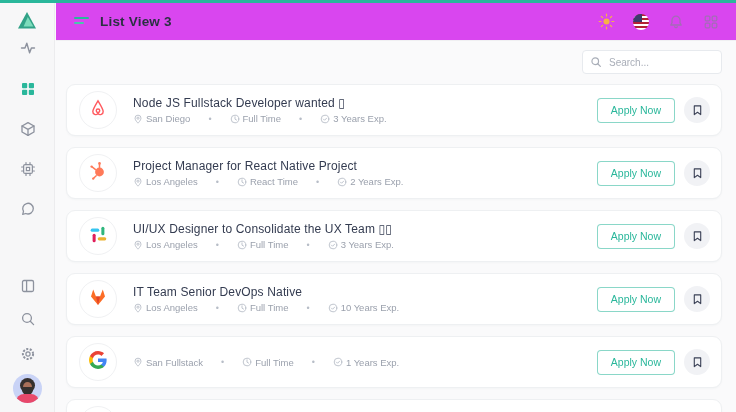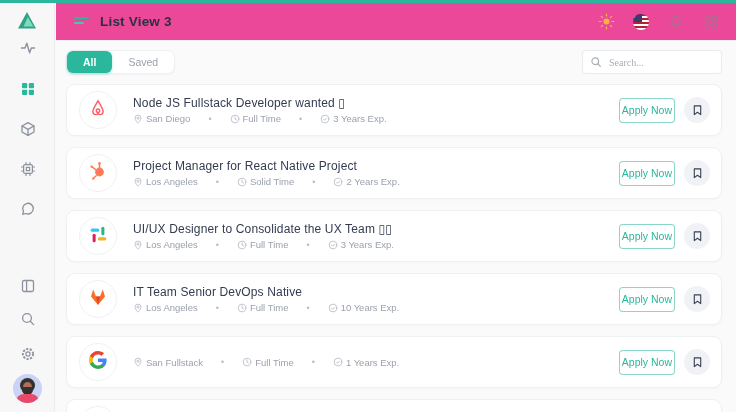--- a/index.html
+++ b/index.html
@@ -14,21 +14,21 @@
   .side-logo{position:absolute;left:15px;top:6px;width:24px;height:24px;}
   .side-icon{position:absolute;left:0;width:55px;height:24px;display:flex;align-items:center;justify-content:center;cursor:pointer;}
   .side-icon svg{display:block;}
   #avatar{position:absolute;left:13px;top:371px;width:29px;height:29px;border-radius:50%;
           background:#c9d3f6;overflow:hidden;cursor:pointer;}
   #avatar .hair{position:absolute;left:7px;top:4px;width:15px;height:15px;border-radius:50%;background:#35302e;}
   #avatar .face{position:absolute;left:10px;top:8px;width:9px;height:10px;border-radius:50%;background:#a9705a;}
   #avatar .beard{position:absolute;left:9px;top:13px;width:11px;height:8px;border-radius:0 0 6px 6px;background:#35302e;}
   #avatar .shirt{position:absolute;left:3px;top:20px;width:23px;height:12px;border-radius:8px 8px 0 0;background:#e8486b;}
   
-  #header{position:absolute;left:56px;top:3px;right:0;height:38px;background:#ec4899;
+  #header{position:absolute;left:56px;top:3px;right:0;height:38px;background:#d946ef;
           border-bottom:1px solid #f0f0f2;display:flex;align-items:center;
           padding:0 16px 0 18px;z-index:3;}
   #hamburger{width:15px;height:11px;position:relative;cursor:pointer;flex:0 0 auto;}
   #hamburger i{position:absolute;left:0;height:2px;border-radius:2px;background:#2ab79b;display:block;}
   #hamburger i:nth-child(1){top:1px;width:15px;}
   #hamburger i:nth-child(2){top:6px;width:10px;background:#49c7ac;}
   #page-title{margin-left:11px;font-size:13.5px;font-weight:bold;color:#2a3142;letter-spacing:.2px;}
   #header-right{margin-left:auto;display:flex;align-items:center;gap:17px;}
   .hdr-btn{width:18px;height:18px;display:flex;align-items:center;justify-content:center;cursor:pointer;}
   .flag{width:16px;height:16px;border-radius:50%;overflow:hidden;position:relative;
@@ -38,37 +38,37 @@
   #content{position:absolute;left:56px;top:42px;right:0;bottom:0;padding:6px 14px 0 10px;}
   #toolbar{display:flex;align-items:center;height:28px;margin-bottom:8px;}
   #tab-group{display:inline-flex;background:#ffffff;border:1px solid #eef0f3;border-radius:7px;
              box-shadow:0 1px 2px rgba(40,50,70,.04);}
   .tab{font-size:10.5px;padding:5px 16px;border-radius:6px;cursor:pointer;line-height:12px;}
   .tab.active{background:#2ab79b;color:#ffffff;font-weight:bold;box-shadow:0 1px 3px rgba(42,183,155,.4);}
   .tab.inactive{color:#9ba1ad;background:transparent;}
   #search-box{margin-left:auto;width:140px;height:24px;background:#ffffff;border:1px solid #e7eaee;
               border-radius:4px;display:flex;align-items:center;padding:0 7px;gap:5px;}
   #search-box input{border:0;outline:0;flex:1;min-width:0;font-size:10px;color:#555;background:transparent;
-                    font-family:Liberation Serif, serif;}
+                    font-family:Liberation Sans, sans-serif;}
   #search-box input::placeholder{color:#a9aeb8;}
   
   .job-card{height:52px;background:#ffffff;border:1px solid #eef0f2;border-radius:9px;
             box-shadow:0 1px 2px rgba(40,50,70,.03);display:flex;align-items:center;
             padding:0 11px 0 12px;margin-bottom:11px;}
   .logo-circle{width:38px;height:38px;border-radius:50%;border:1px solid #f0f1f3;background:#fff;
                display:flex;align-items:center;justify-content:center;flex:0 0 auto;margin-right:16px;}
   .job-text{display:flex;flex-direction:column;gap:3px;min-width:0;}
   .job-title{font-size:12px;font-weight:normal;color:#333b50;letter-spacing:.15px;cursor:pointer;
              white-space:nowrap;}
   .job-meta{display:flex;align-items:center;gap:18px;font-size:9.5px;color:#9ba1ad;white-space:nowrap;}
   .meta-item{display:inline-flex;align-items:center;gap:3px;}
   .meta-sep{color:#b7bdc7;font-size:9px;}
   .job-actions{margin-left:auto;display:flex;align-items:center;gap:9px;flex:0 0 auto;}
   .apply-btn{font-size:10.5px;color:#2ab79b;background:#ffffff;border:1px solid rgba(42,183,155,.55);
-             border-radius:4px;padding:6px 2px;cursor:pointer;line-height:11px;
+             border-radius:4px;padding:6px 13px;cursor:pointer;line-height:11px;
              font-family:"Liberation Sans","DejaVu Sans",sans-serif;}
   .bookmark-btn{width:26px;height:26px;border-radius:50%;background:#f1f2f5;border:0;cursor:pointer;
                 display:flex;align-items:center;justify-content:center;padding:0;}
 </style>
 </head>
 <body>
 
 <div id="app">
   <div id="topbar"></div>
 
@@ -171,24 +171,20 @@
           <rect x="9.2" y="2.2" width="4.6" height="4.6" rx="1"></rect>
           <rect x="2.2" y="9.2" width="4.6" height="4.6" rx="1"></rect>
           <rect x="9.2" y="9.2" width="4.6" height="4.6" rx="1"></rect>
         </svg>
       </div>
     </div>
   </header>
 
   <main id="content">
     <div id="toolbar">
-      <div id="tab-group">
-        <div class="tab active">All</div>
-        <div class="tab inactive">Saved</div>
-      </div>
       <div id="search-box">
         <svg width="12" height="12" viewBox="0 0 16 16" fill="none" stroke="#a9aeb8" stroke-width="1.6" stroke-linecap="round">
           <circle cx="7" cy="7" r="4.4"></circle>
             <path d="M10.3 10.3 L13.8 13.8"></path>
         </svg>
         <input type="text" placeholder="Search..." style="">
       </div>
     </div>
 
     <div id="job-list">
@@ -266,21 +262,21 @@
                   <circle cx="6" cy="5" r="1.3"></circle>
                 </svg>
                 <span>Los Angeles</span>
               </span>
               <span class="meta-sep">•</span>
               <span class="meta-item">
                 <svg width="10" height="10" viewBox="0 0 12 12" fill="none" stroke="#b3b9c4" stroke-width="1" stroke-linecap="round">
                   <circle cx="6" cy="6" r="4.6"></circle>
                   <path d="M6 3.4 V6.2 L7.9 7.3"></path>
                 </svg>
-                <span>Solid Time</span>
+                <span>React Time</span>
               </span>
               <span class="meta-sep">•</span>
               <span class="meta-item">
                 <svg width="10" height="10" viewBox="0 0 12 12" fill="none" stroke="#b3b9c4" stroke-width="1" stroke-linecap="round" stroke-linejoin="round">
                   <circle cx="6" cy="6" r="4.6"></circle>
                   <polyline points="4.1,6.1 5.5,7.5 8,4.9"></polyline>
                 </svg>
                 <span>2 Years Exp.</span>
               </span>
             </span>

